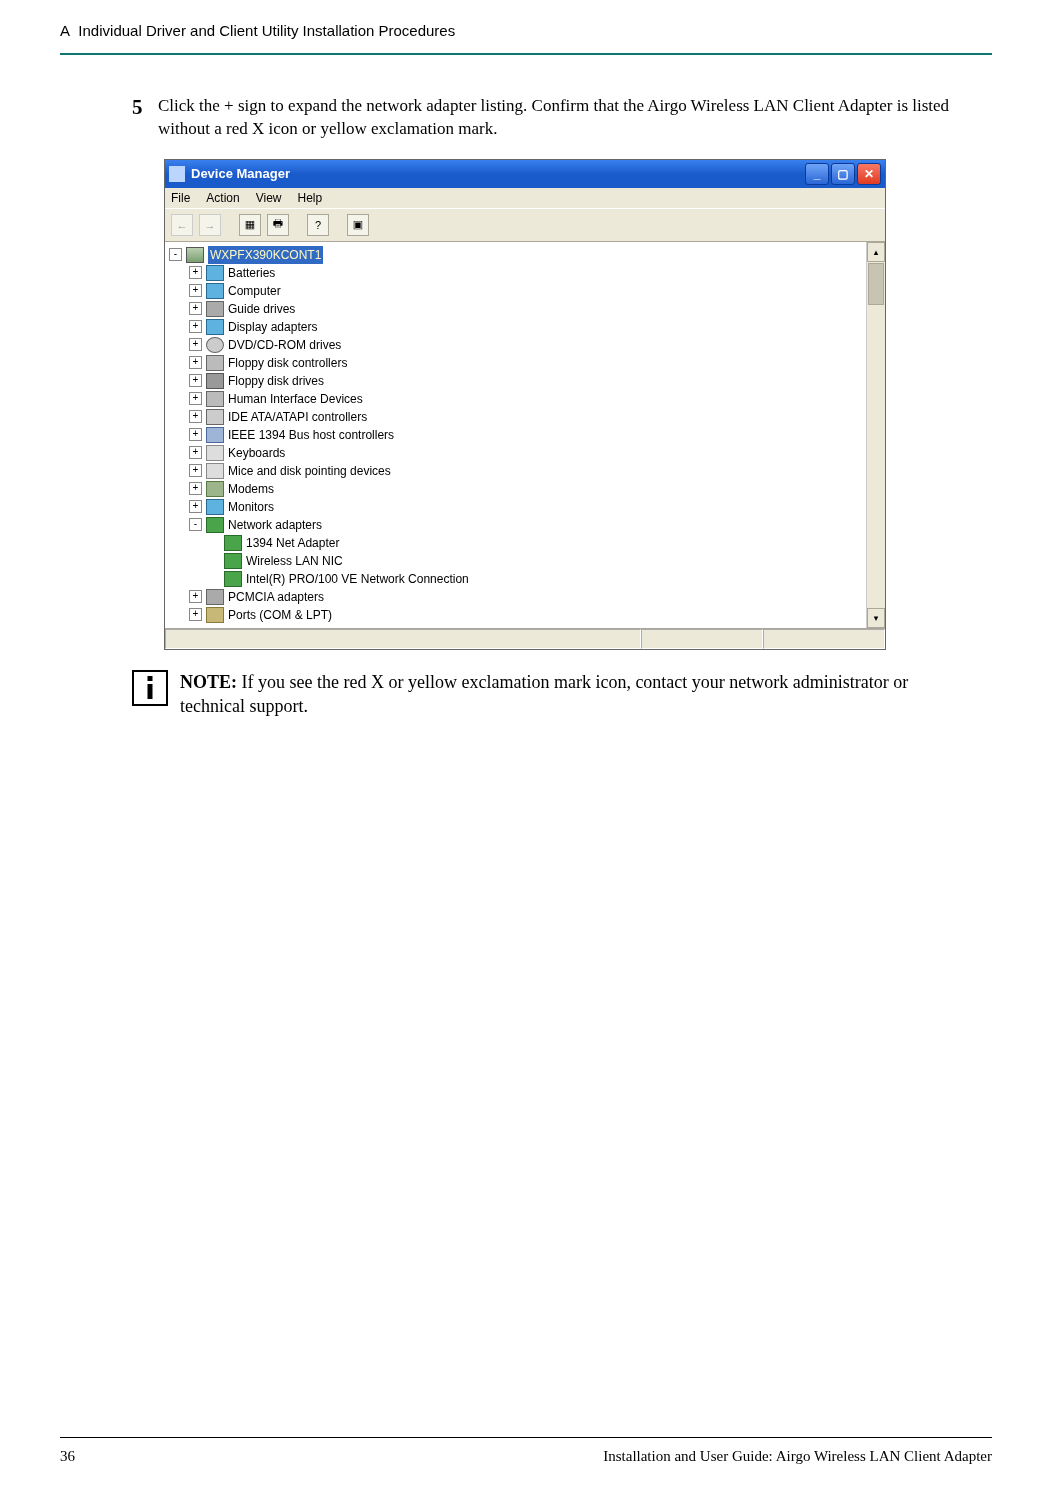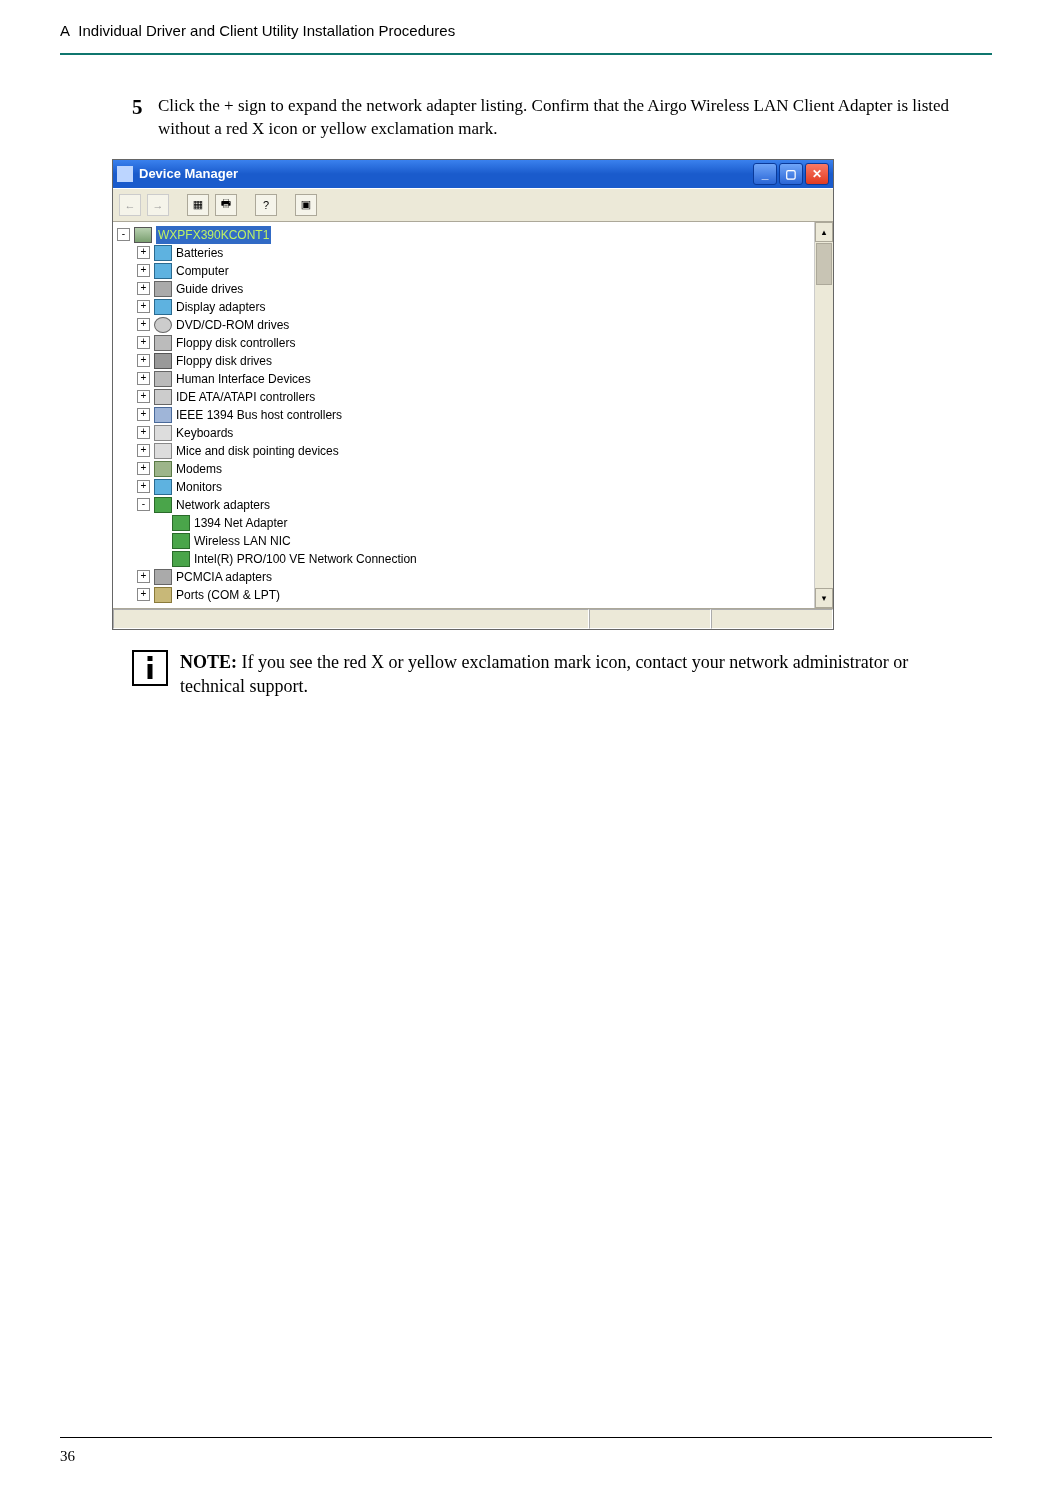--- a/index.html
+++ b/index.html
@@ -32,21 +32,21 @@
     font-weight: bold;
     font-size: 21px;
     width: 26px;
     flex-shrink: 0;
   }
   .step-text {
     font-size: 17px;
     line-height: 1.35;
   }
   .screenshot {
-    margin: 18px 0 0 52px;
+    margin: 18px 0 0 104px;
     width: 720px;
     border: 1px solid #666;
     font-family: Tahoma, Arial, sans-serif;
     font-size: 12px;
     background: #ece9d8;
   }
   .titlebar {
     background: linear-gradient(to bottom, #3a81ee, #1a5bcc 50%, #1a5bcc);
     color: #fff;
     display: flex;
@@ -187,21 +187,21 @@
   .ic-1394 { background: #9fb5d8; border:1px solid #4a6a9a; }
   .ic-kb { background: #ddd; border:1px solid #888; }
   .ic-mouse { background: #ddd; border:1px solid #888; }
   .ic-modem { background: #9db58a; border:1px solid #5a7a45; }
   .ic-mon { background: #5eb2e0; border:1px solid #2a6a90; }
   .ic-net { background: #4aa54a; border:1px solid #2a6a2a; }
   .ic-pcm { background: #aaa; border:1px solid #666; }
   .ic-port { background: #c8b878; border:1px solid #8a7a3a; }
   .root-sel {
     background: #316ac5;
-    color: #bef264;
+    color: #fef9c3;
     padding: 0 2px;
   }
   .note-row {
     display: flex;
     margin-top: 20px;
     padding-left: 72px;
     padding-right: 40px;
   }
   .note-icon {
     width: 32px; height: 32px;
@@ -259,20 +259,26 @@
     <div class="titlebar">
       <span class="ico"></span>
       <span class="title">Device Manager</span>
       <div class="win-btns">
         <div class="win-btn win-min">_</div>
         <div class="win-btn win-max">▢</div>
         <div class="win-btn win-close">✕</div>
       </div>
     </div>
 
+    <div class="menubar">
+      <span>File</span>
+      <span>Action</span>
+      <span>View</span>
+      <span>Help</span>
+    </div>
 
     <div class="toolbar">
       <div class="tbtn disabled">←</div>
       <div class="tbtn disabled">→</div>
       <div style="width:6px"></div>
       <div class="tbtn">▦</div>
       <div class="tbtn">🖶</div>
       <div style="width:6px"></div>
       <div class="tbtn">?</div>
       <div style="width:6px"></div>
@@ -409,14 +415,15 @@
       <span class="dot"></span>
         <span class="bar"></span>
     </div>
     <div class="note-text">
       <span class="bold">NOTE:</span><span> If you see the red X or yellow exclamation mark icon, contact your network administrator or technical support.</span>
     </div>
   </div>
 
   <div class="footer">
     <span>36</span>
+    <span>Installation and User Guide: Airgo Wireless LAN Client Adapter</span>
   </div>
 </div>
 
 </body></html>

